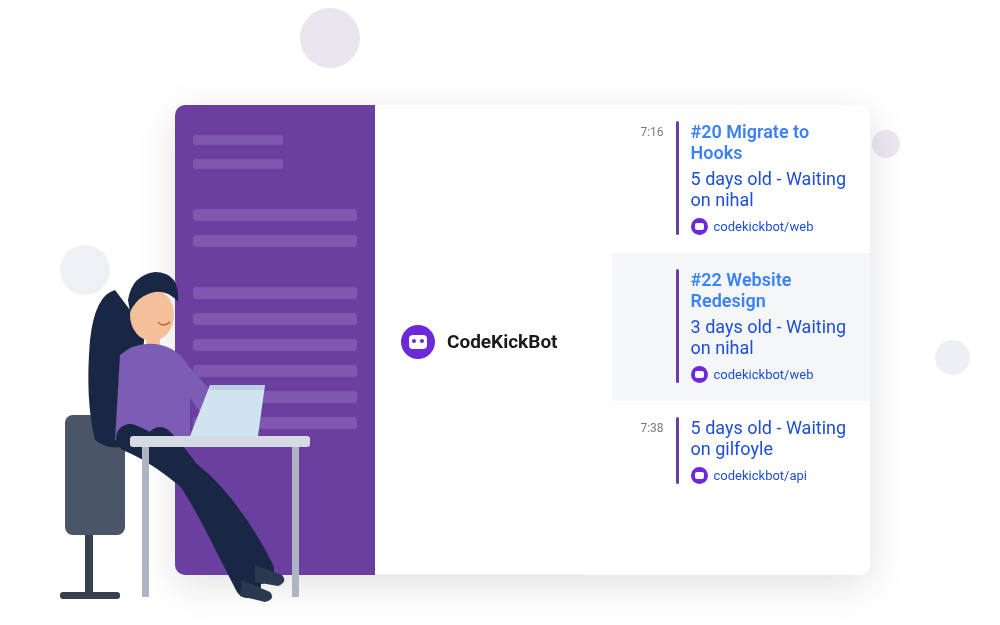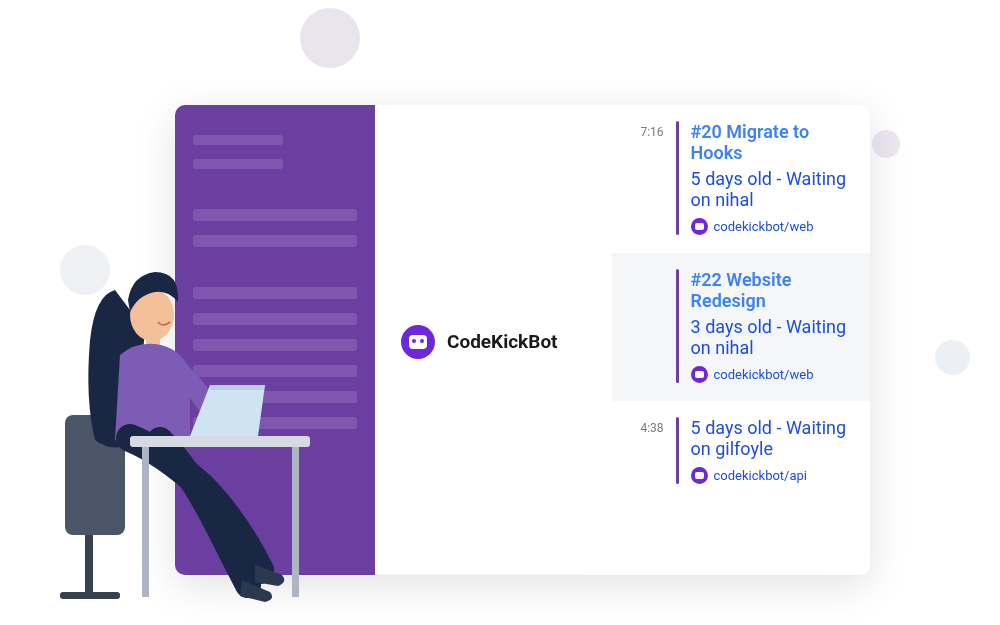--- a/index.html
+++ b/index.html
@@ -171,21 +171,21 @@
           <div class="repo">
             <span class="repo-dot">
                 <span class="repo-dot-inner"></span>
               </span>
             <span>codekickbot/web</span>
           </div>
         </div>
       </div>
 
       <div class="item">
-        <div class="time">4:38</div>
+        <div class="time">7:38</div>
         <div class="bar"></div>
         <div class="content">
           <div class="meta">5 days old - Waiting on gilfoyle</div>
           <div class="repo">
             <span class="repo-dot">
                 <span class="repo-dot-inner"></span>
               </span>
             <span>codekickbot/api</span>
           </div>
         </div>

